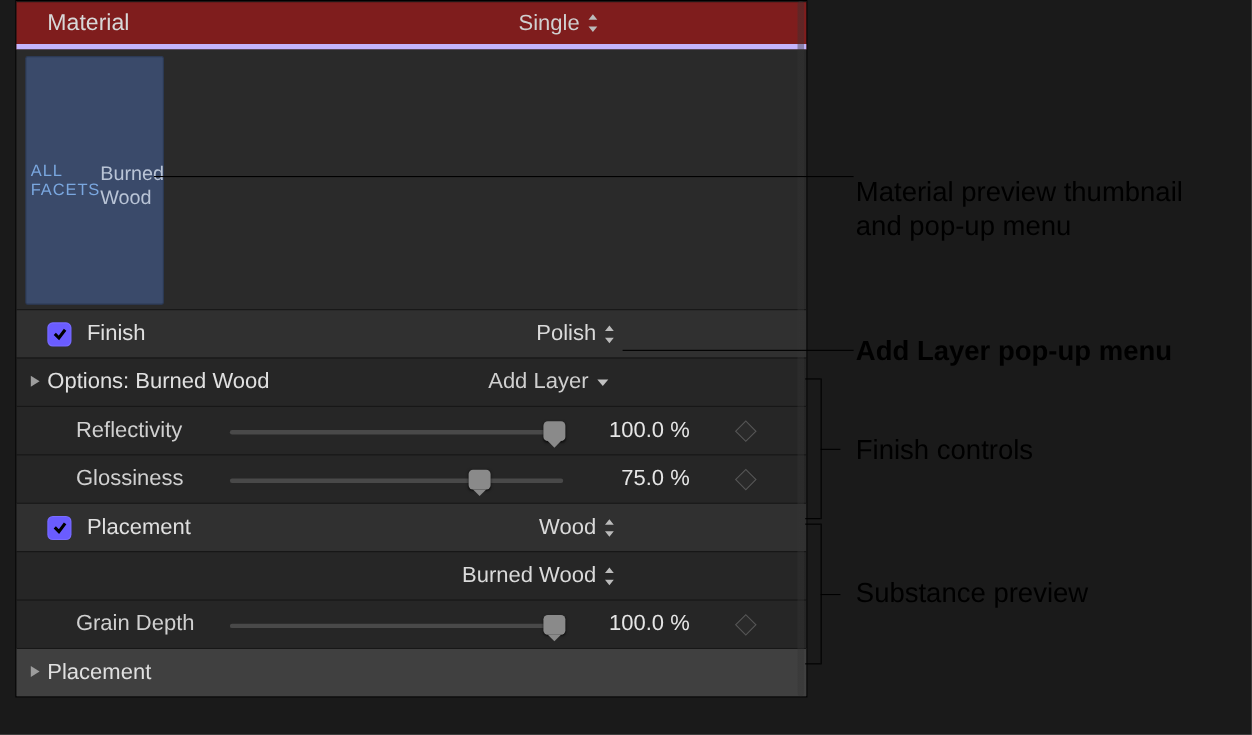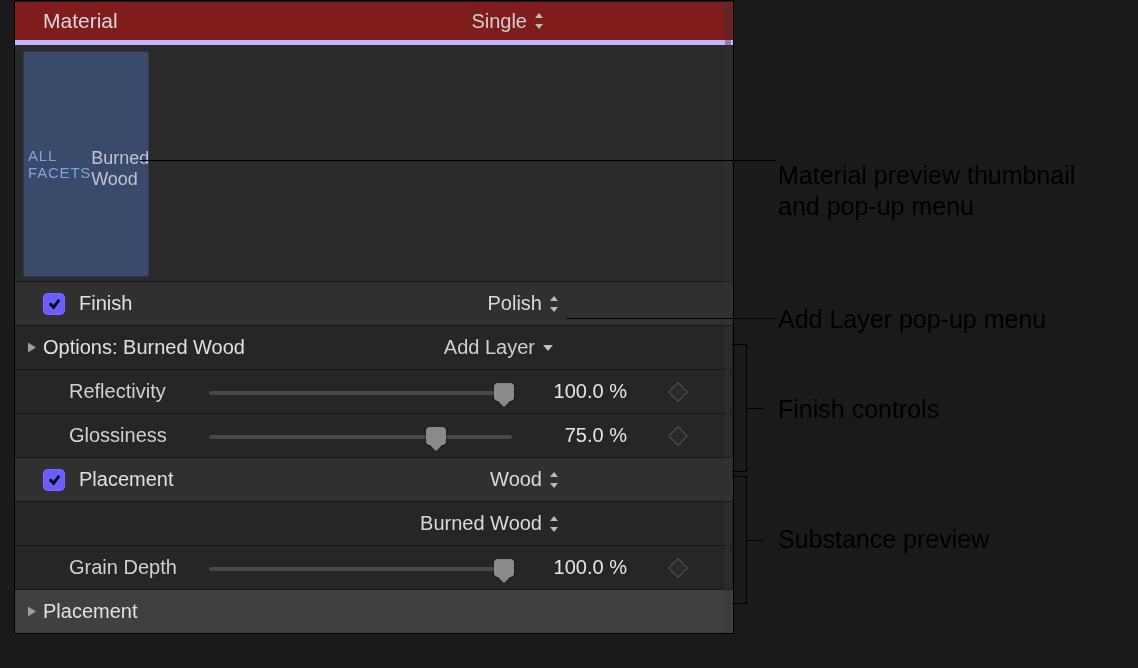--- a/index.html
+++ b/index.html
@@ -343,21 +343,21 @@
     <span class="row-label" style="flex:0 0 260px">Placement</span>
   </div>
 
 </div>
 
 <div class="callout-line" style="left:140px; top:160px; width:636px;"></div>
 <div class="callout" style="left:778px; top:144px; white-space:pre-line;margin-top:16px;">Material preview thumbnail
 and pop-up menu</div>
 
 <div class="callout-line" style="left:566px; top:318px; width:210px;"></div>
-<div class="callout" style="left:778px; top:304px;">Add Layer pop-up menu</div>
+<div class="callout" style="left:778px; top:304px;font-weight:bold;">Add Layer pop-up menu</div>
 
 <div class="bracket" style="left:746px; top:344px; height:128px;">
   <div class="btop" style="top:0;"></div>
   <div class="bbot" style="bottom:0;"></div>
   <div class="bmid" style="width:18px;"></div>
 </div>
 <div class="callout" style="left:778px; top:394px;">Finish controls</div>
 
 <div class="bracket" style="left:746px; top:476px; height:128px;">
   <div class="btop" style="top:0;"></div>

